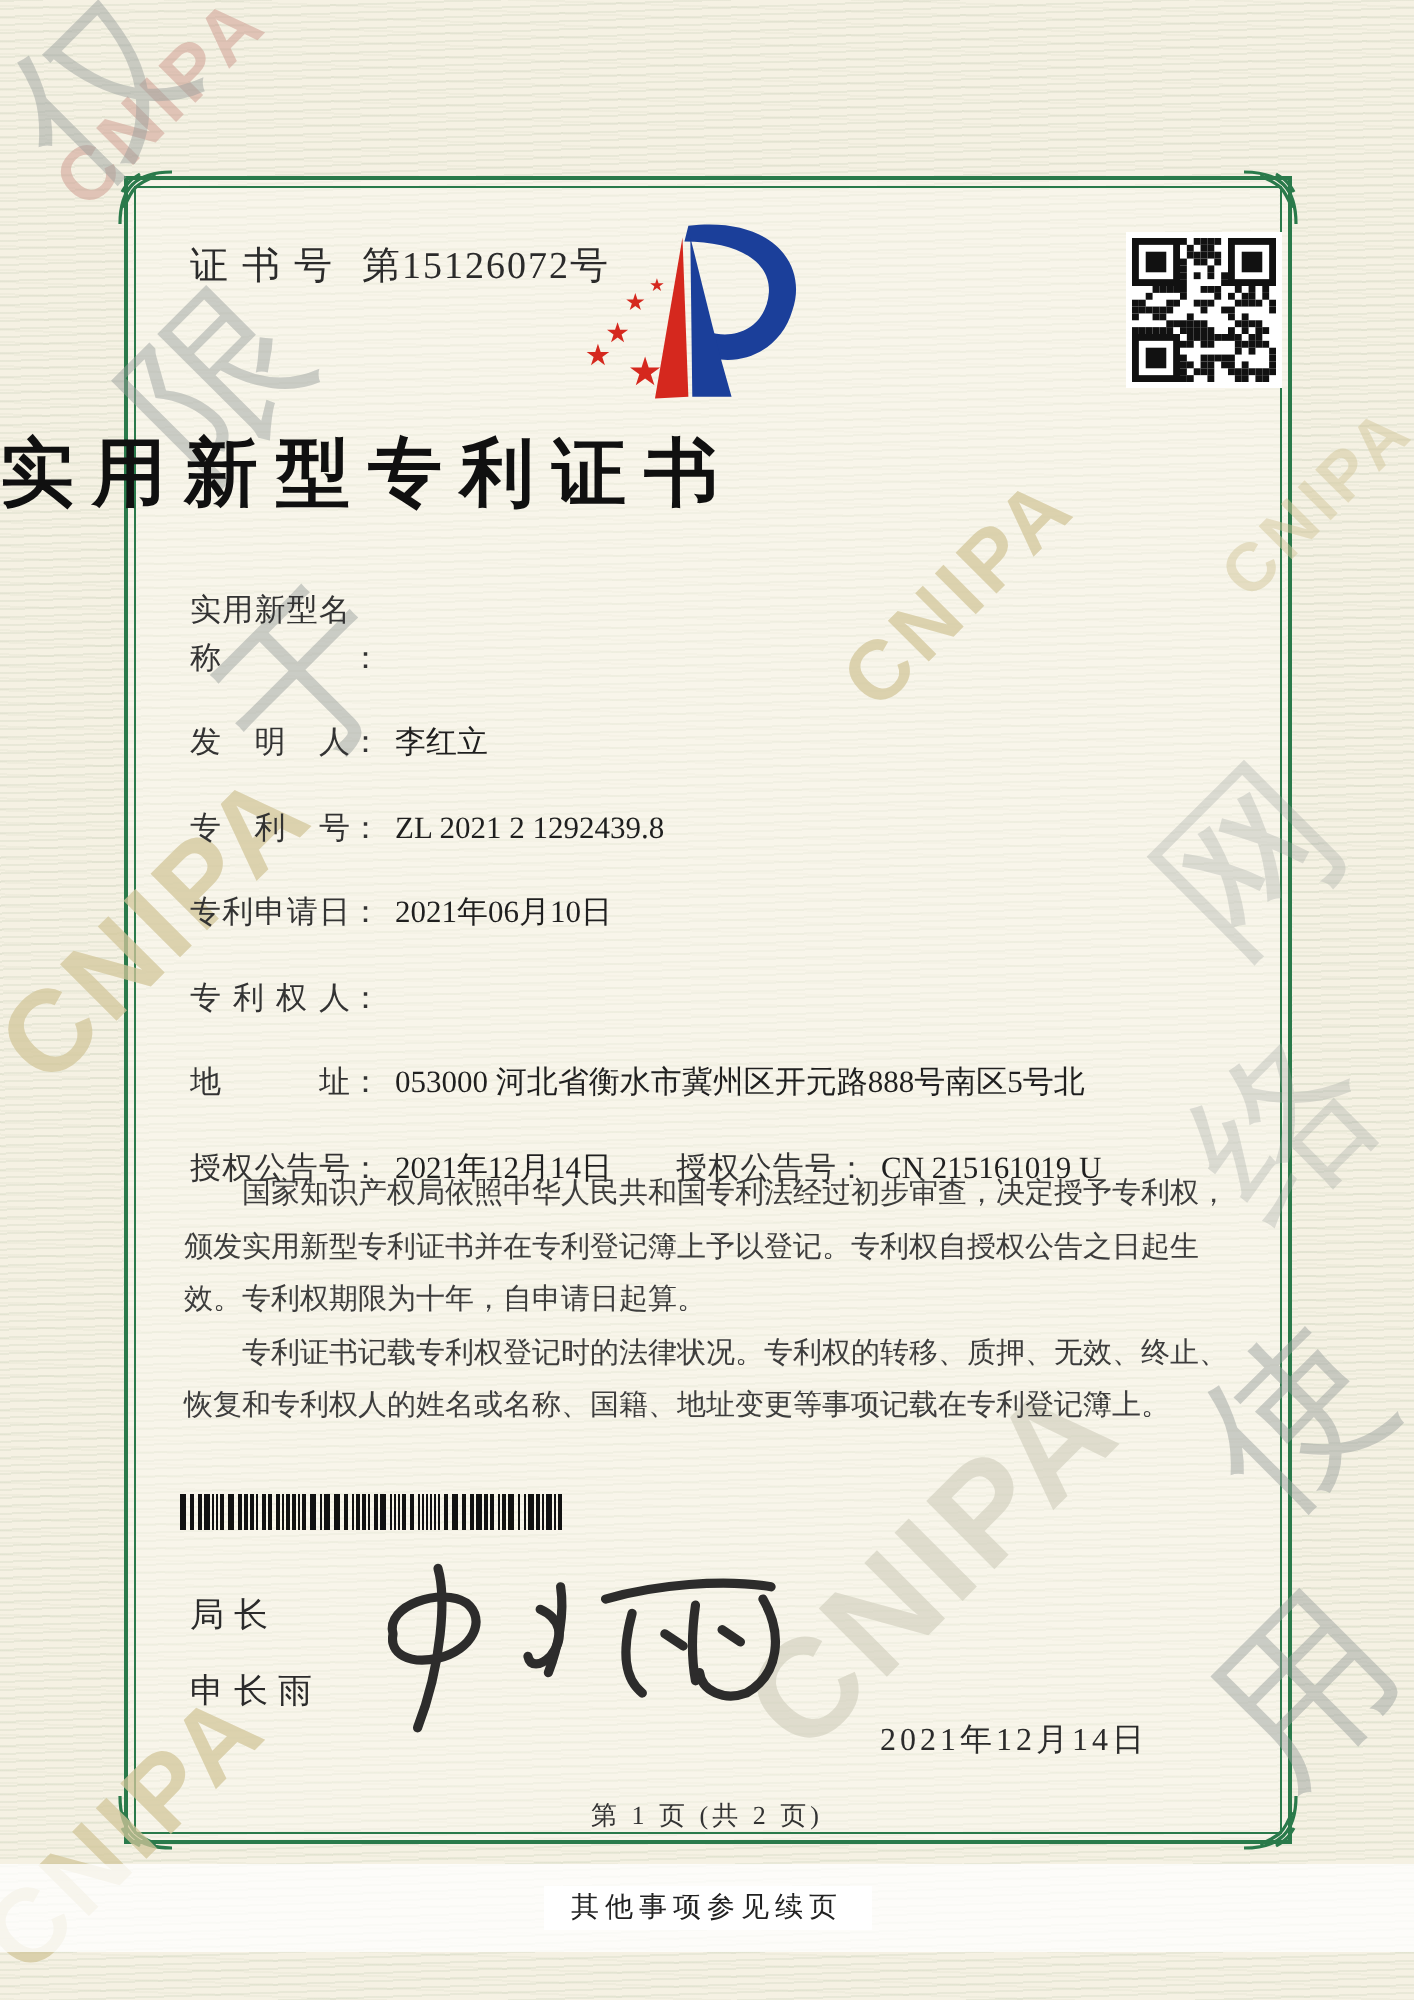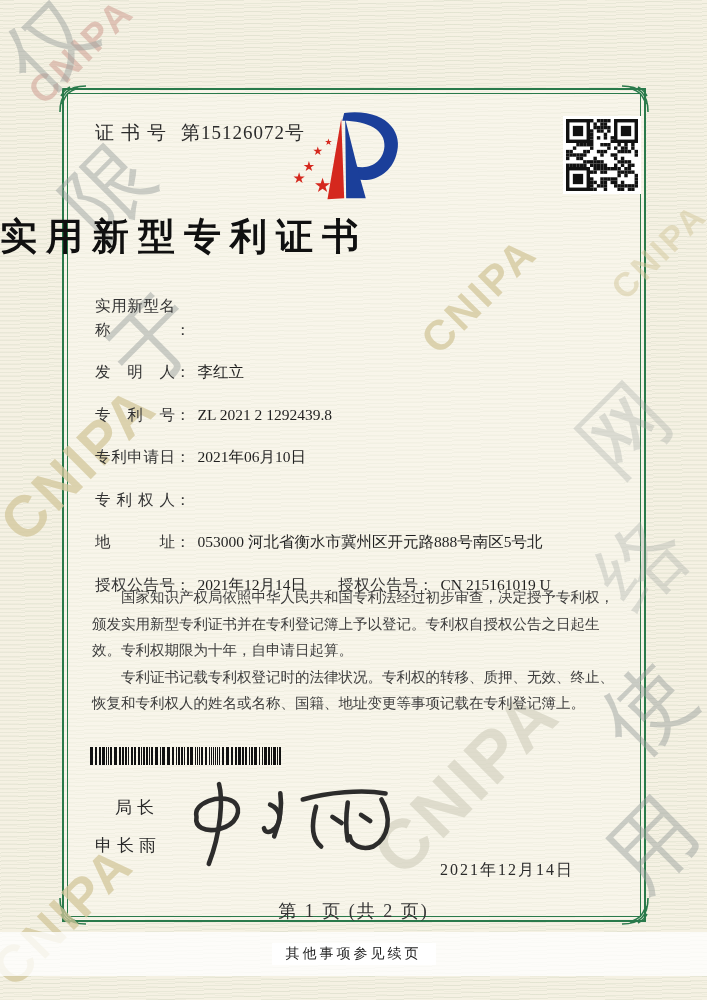--- a/index.html
+++ b/index.html
@@ -52,28 +52,28 @@
   .fvalue { margin-left:7px; color:#1f1f1f; }
   .gpair2 { margin-left:32px; display:flex; }
 
   
   .body-text { position:absolute; left:92px; top:584px; width:528px; z-index:6;
                font-size:14.5px; line-height:26.5px; color:#3d3d3d; }
   .body-text p { text-indent:2em; }
 
   
   .barcode { position:absolute; left:90px; top:747px; width:194px; height:18px; z-index:6; }
-  .sign-title { position:absolute; left:95px; top:796px; font-size:17px; letter-spacing:5px; z-index:6;margin-left:20px; }
+  .sign-title { position:absolute; left:95px; top:796px; font-size:17px; letter-spacing:5px; z-index:6; }
   .sign-name  { position:absolute; left:95px; top:834px; font-size:17px; letter-spacing:5px; z-index:6; }
   .signature  { position:absolute; left:172px; top:776px; width:235px; height:92px; z-index:6; }
   .issue-date { position:absolute; left:440px; top:860px; font-size:16px; letter-spacing:2px; z-index:6; }
 
   
   .page-info { position:absolute; left:0; top:899px; width:100%; text-align:center;
-               font-size:18px; letter-spacing:2px; color:#333; z-index:6; }
+               font-size:13px; letter-spacing:2px; color:#333; z-index:6; }
   .note-band { position:absolute; left:0; top:932px; width:100%; height:44px;
                background:rgba(255,255,255,.78); z-index:6;
                display:flex; align-items:center; justify-content:center; }
   .note-band span { font-size:14px; letter-spacing:3px; color:#222;
                     background:#fff; padding:2px 14px; }
 </style>
 </head>
 <body>
 
 <div class="page">

